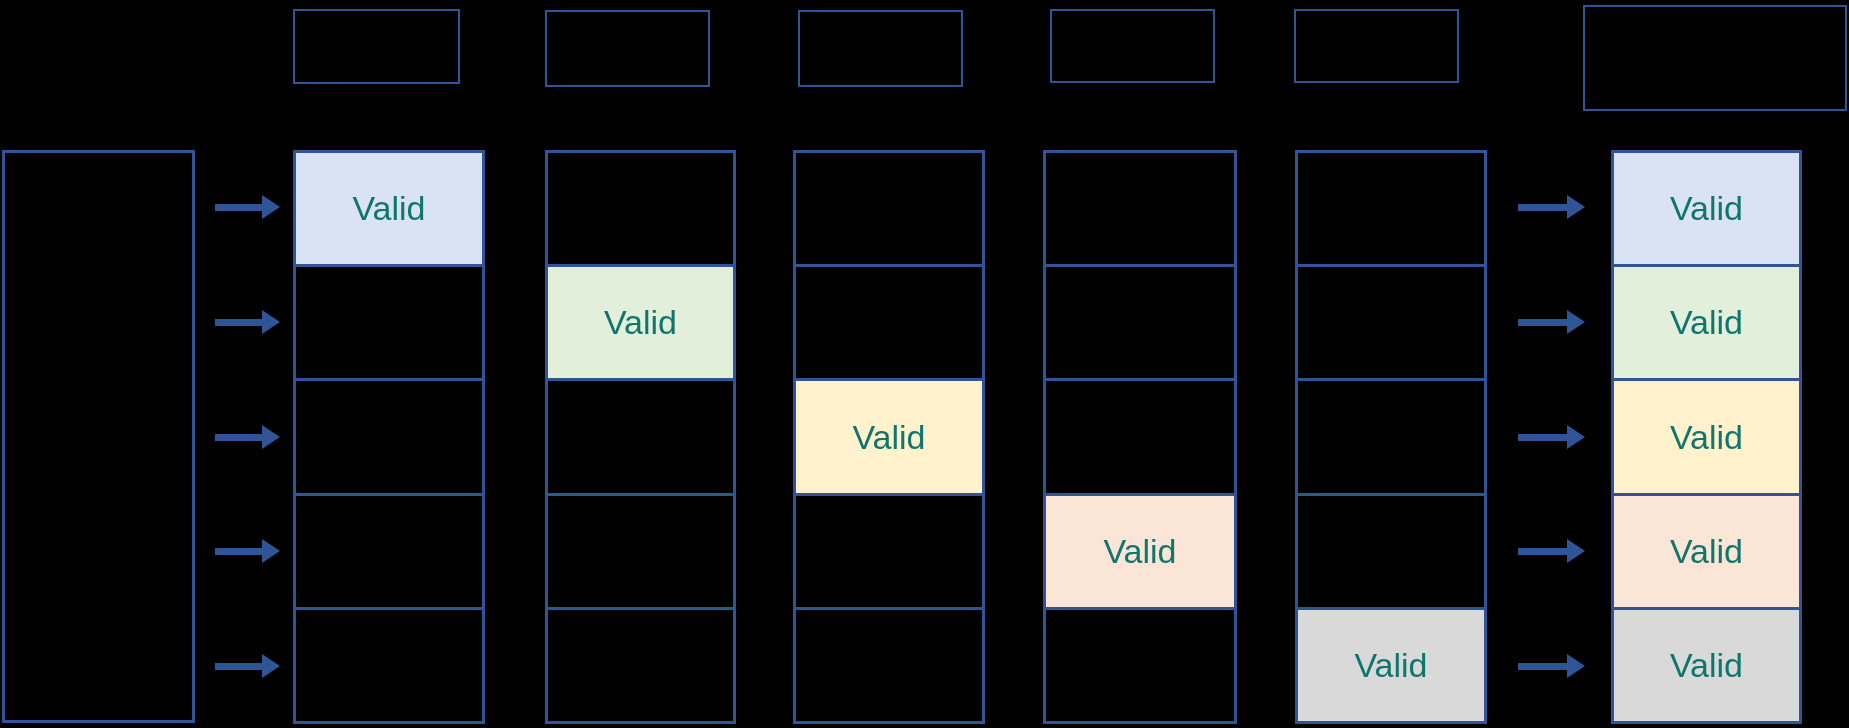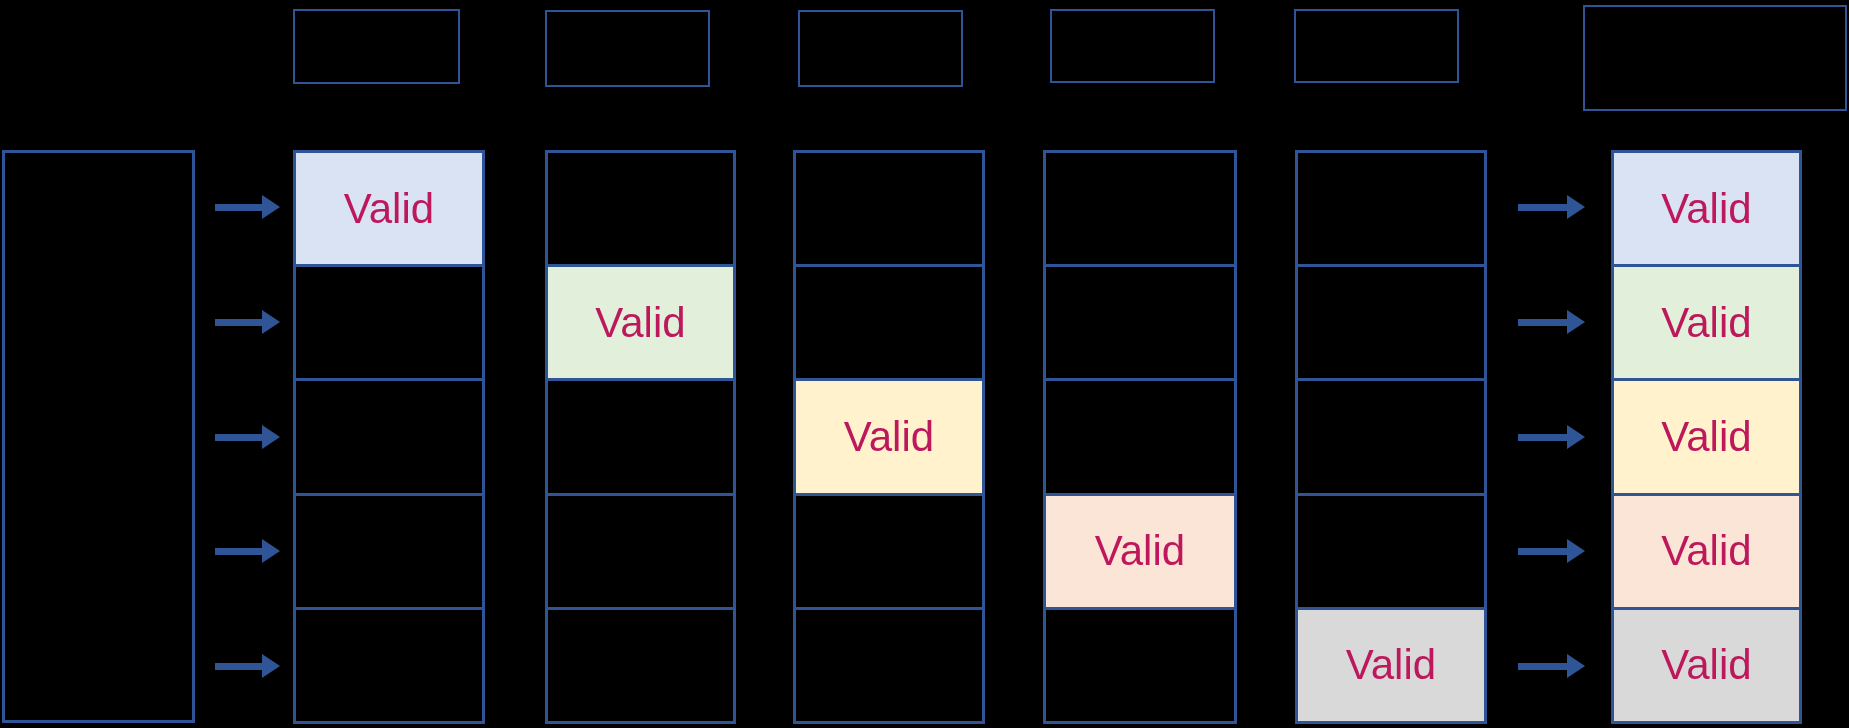--- a/index.html
+++ b/index.html
@@ -16,21 +16,21 @@
     background:#000;border:3px solid var(--border,#2f5597);box-sizing:border-box;
   }
   .col{
     position:absolute;top:150px;height:574px;
     border:3px solid var(--border,#2f5597);box-sizing:border-box;
     display:flex;flex-direction:column;background:#000;
   }
   .cell{
     flex:1;border-top:3px solid var(--border,#2f5597);
     display:flex;align-items:center;justify-content:center;
-    font-size:42px;color:#be185d;background:transparent;
+    font-size:34px;color:#0f766e;background:transparent;
   }
   .cell:first-child{border-top:none;}
   .arrow{position:absolute;width:65px;height:24px;}
   .arrow.r{width:67px;}
   .arrow::before{
     content:"";position:absolute;left:0;top:9px;right:15px;height:7px;
     background:var(--arrow,#2f5597);
   }
   .arrow::after{
     content:"";position:absolute;right:0;top:0;width:0;height:0;

